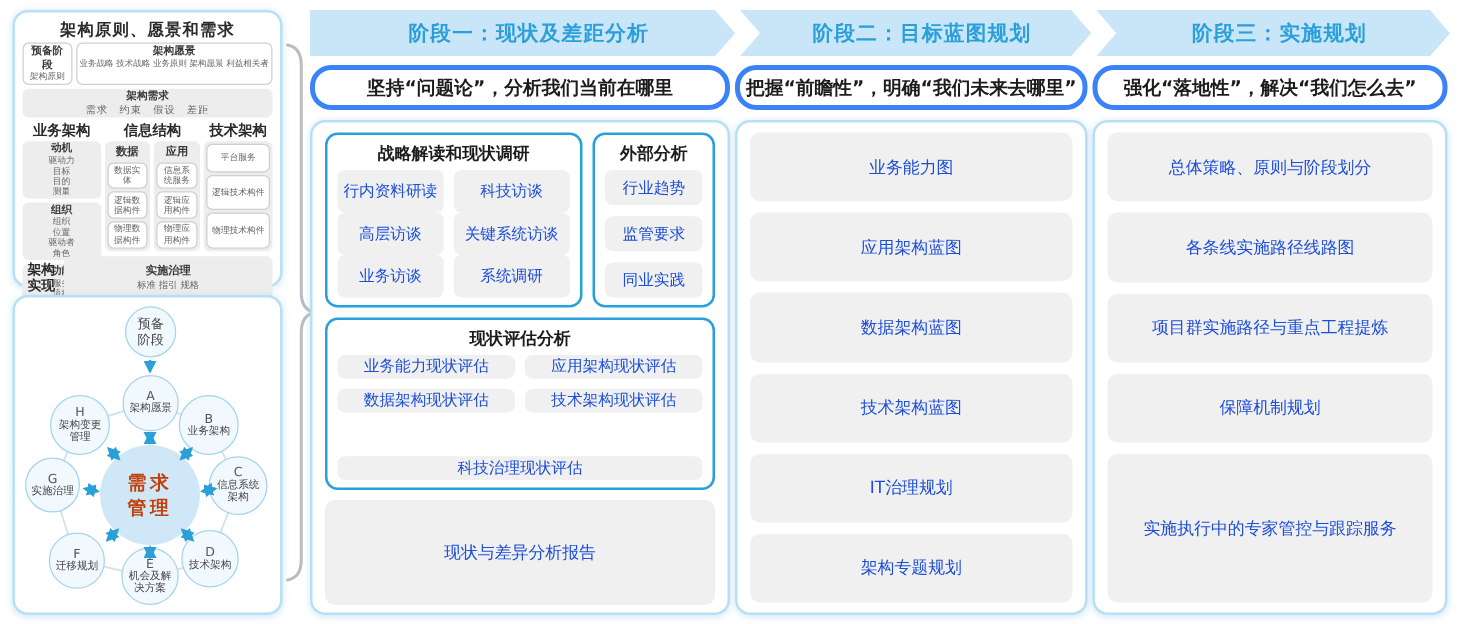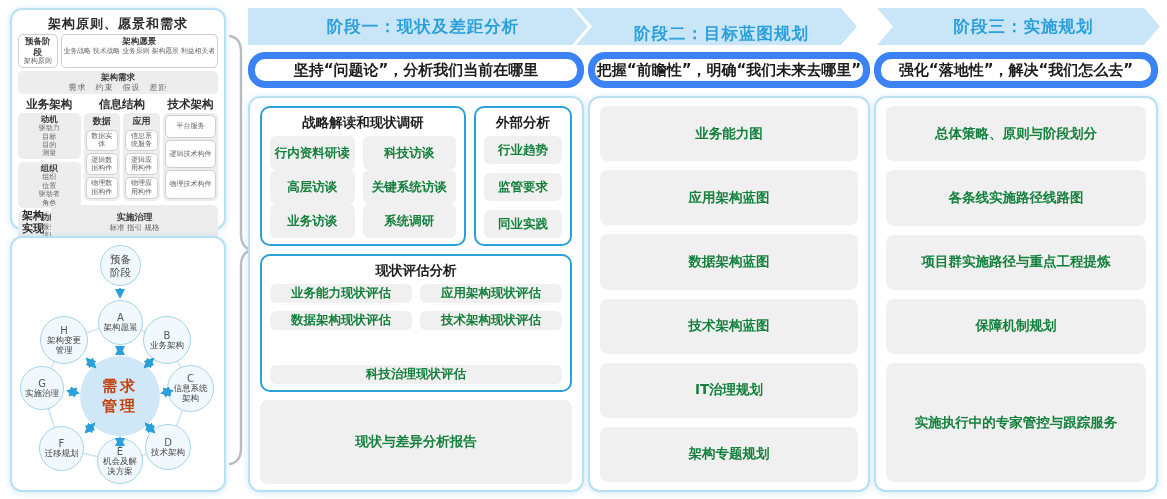--- a/index.html
+++ b/index.html
@@ -49,28 +49,28 @@
   #adm-center span { font-size:15px; font-weight:bold; color:#c2410c; letter-spacing:3px; width:40px; line-height:1.35; }
   #prelim-node { position:absolute; border-radius:50%; background:#f2f9fe; border:1.5px solid #a5d3ee; z-index:2;
     display:flex; align-items:center; justify-content:center; text-align:center; }
   #prelim-node span { font-size:10.5px; color:#444; width:23px; line-height:1.2; }
   .layer { position:absolute; left:0; top:0; pointer-events:none; }
   
   .band { position:absolute; top:8px; height:37px; background:#c9e6f8; display:flex; align-items:center; justify-content:center;
     font-size:16.5px; font-weight:bold; color:#2b9fd9; letter-spacing:1px;padding-left:10px; }
   .band-first { clip-path:polygon(0 0, calc(100% - 16px) 0, 100% 50%, calc(100% - 16px) 100%, 0 100%); }
   .band-next  { clip-path:polygon(0 0, calc(100% - 16px) 0, 100% 50%, calc(100% - 16px) 100%, 0 100%, 16px 50%); }
-  .subtitle { position:absolute; top:52px; height:36px; background:#fff; border:7px solid #3b82f6; border-radius:17px;
+  .subtitle { position:absolute; top:52px; height:36px; background:#fff; border:4px solid #3b82f6; border-radius:17px;
     display:flex; align-items:center; justify-content:center; font-size:15px; font-weight:bold; color:#1c1c1c; }
   .content { position:absolute; top:96px; height:396px; padding:8px 10px; }
   
   .p1-toprow { display:flex; gap:8px; height:140px; }
   .bluebox { border:2px solid #2aa0db; border-radius:10px; background:#fff; padding:6px 8px; display:flex; flex-direction:column; }
   .bluebox .bb-title { text-align:center; font-size:13.5px; font-weight:bold; color:#1c1c1c; height:22px; }
-  .item { background:#f0f0f0; border-radius:6px; color:#15803d; display:flex; align-items:center; justify-content:center;font-weight:bold; }
+  .item { background:#f0f0f0; border-radius:6px; color:#1d4ed8; display:flex; align-items:center; justify-content:center; }
   .strategy { flex:1.05; }
   .s-grid { flex:1; display:grid; grid-template-columns:0.95fr 1.05fr; gap:0 8px; }
   .s-grid .item { font-size:12.5px; }
   .external { width:98px; }
   .e-col { flex:1; display:flex; flex-direction:column; gap:9px; }
   .e-col .item { flex:1; font-size:12.5px; }
   .assess { margin-top:8px; height:138px; }
   .a-grid { flex:1; display:grid; grid-template-columns:1fr 1fr; gap:8px; }
   .a-grid .item { font-size:12.5px;text-align:right; }
   .a-span { grid-column:1 / span 2;margin-top:27px; }
@@ -210,21 +210,21 @@
   </svg>
 </div>
 
 <svg class="abs" style="left:224px; top:0;" width="34" height="499">
   <path d="M6,36 Q17,38 17,52 L17,234 Q17,248 28,250 Q17,252 17,266 L17,448 Q17,462 6,464" fill="none" stroke="#b9bdc2" stroke-width="2.4" stroke-linecap="round"></path>
 </svg>
 
 <div class="band band-first" style="left:248px; width:340px;">
   <span>阶段一：现状及差距分析</span>
 </div>
-<div class="band band-next" style="left:576px; width:281px;align-items:flex-end;">
+<div class="band band-next" style="left:592px; width:281px;">
   <span>阶段二：目标蓝图规划</span>
 </div>
 <div class="band band-next" style="left:877px; width:283px;">
   <span>阶段三：实施规划</span>
 </div>
 
 <div class="subtitle" style="left:248px; width:336px;">坚持“问题论”，分析我们当前在哪里</div>
 <div class="subtitle" style="left:588px; width:282px;">把握“前瞻性”，明确“我们未来去哪里”</div>
 <div class="subtitle" style="left:874px; width:284px;">强化“落地性”，解决“我们怎么去”</div>
 

